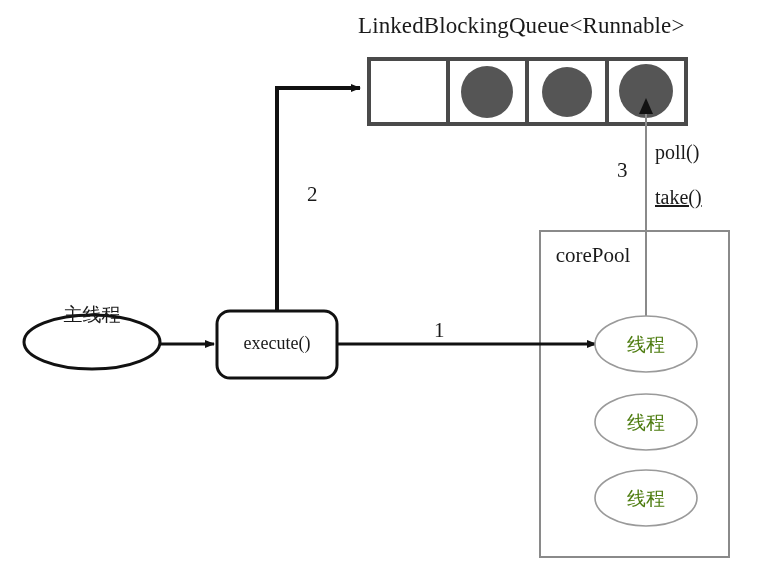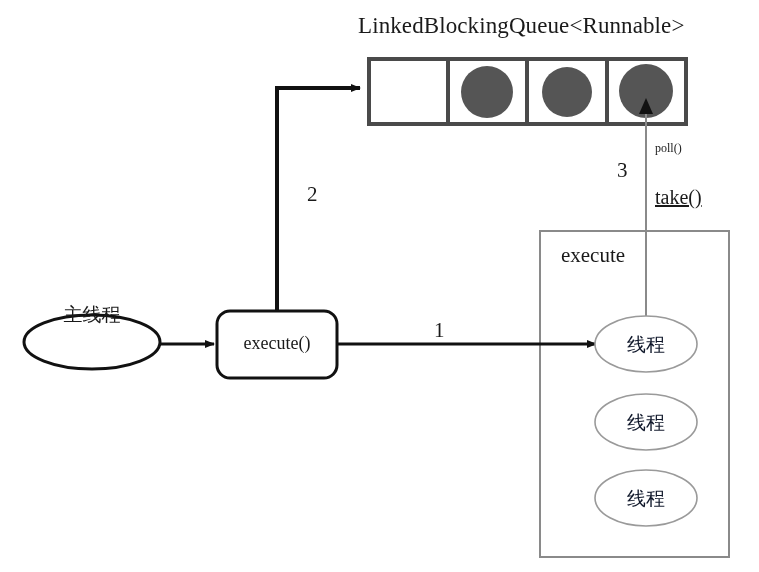--- a/index.html
+++ b/index.html
@@ -45,21 +45,21 @@
     font-size: 21px;
   }
   .label-3 {
     left: 617px;
     top: 160px;
     font-size: 21px;
   }
   .label-poll {
     left: 655px;
     top: 142px;
-    font-size: 12px;
+    font-size: 20px;
   }
   .label-take {
     left: 655px;
     top: 187px;
     font-size: 20px;
     text-decoration: underline;
   }
   .label-corepool {
     left: 593px;
     top: 245px;
@@ -77,21 +77,21 @@
   .label-execute {
     left: 277px;
     top: 343px;
     font-size: 18px;
     transform: translate(-50%, -50%);
   }
   .label-thread {
     font-size: 19px;
     transform: translate(-50%, -50%);
     font-family: Liberation Serif, serif;
-    color: #0f172a;
+    color: #4d7c0f;
   }
   .lt1 { left: 646px; top: 344px; }
   .lt2 { left: 646px; top: 422px; }
   .lt3 { left: 646px; top: 498px; }
 </style>
 </head>
 <body>
 
 <div id="canvas">
 
@@ -156,21 +156,21 @@
   <div class="lbl label-2">2</div>
 
   <div class="lbl label-1">1</div>
 
   <div class="lbl label-3">3</div>
 
   <div class="lbl label-poll">poll()</div>
 
   <div class="lbl label-take">take()</div>
 
-  <div class="lbl label-corepool">execute</div>
+  <div class="lbl label-corepool">corePool</div>
 
   <div class="lbl label-main-thread">主线程</div>
 
   <div class="lbl label-execute">execute()</div>
 
   <div class="lbl label-thread lt1">线程</div>
   <div class="lbl label-thread lt2">线程</div>
   <div class="lbl label-thread lt3">线程</div>
 
 </div>

